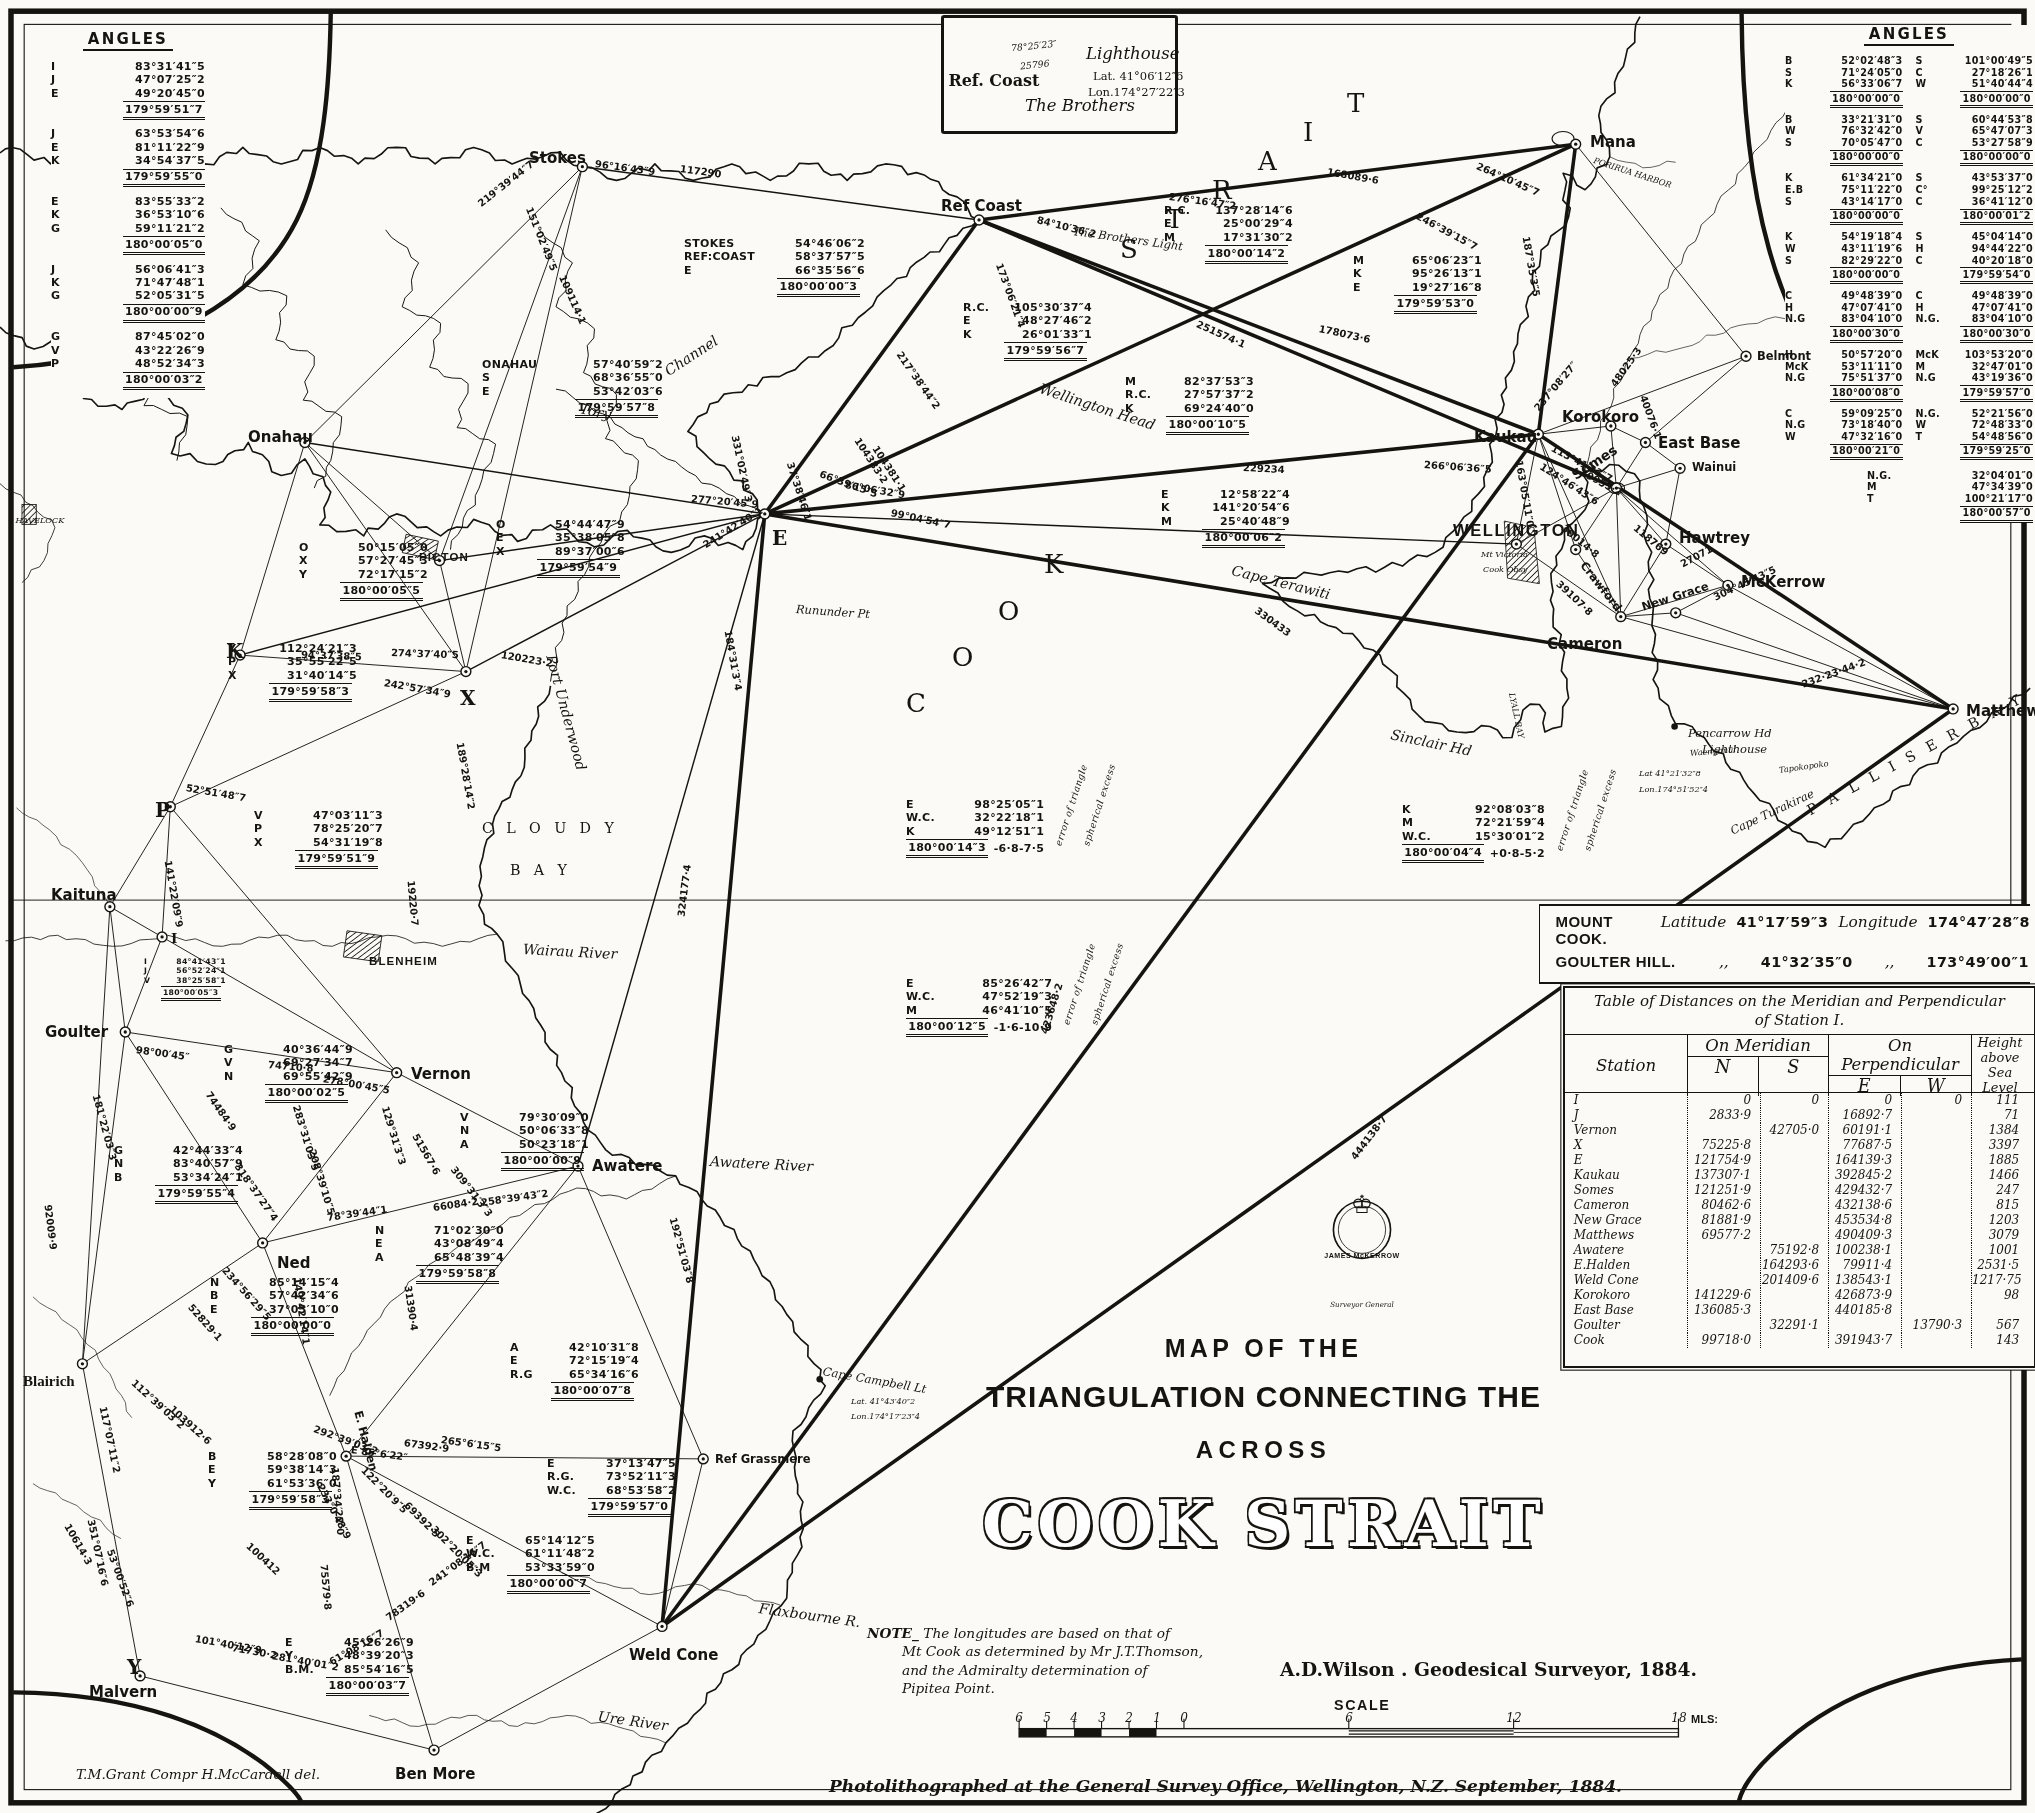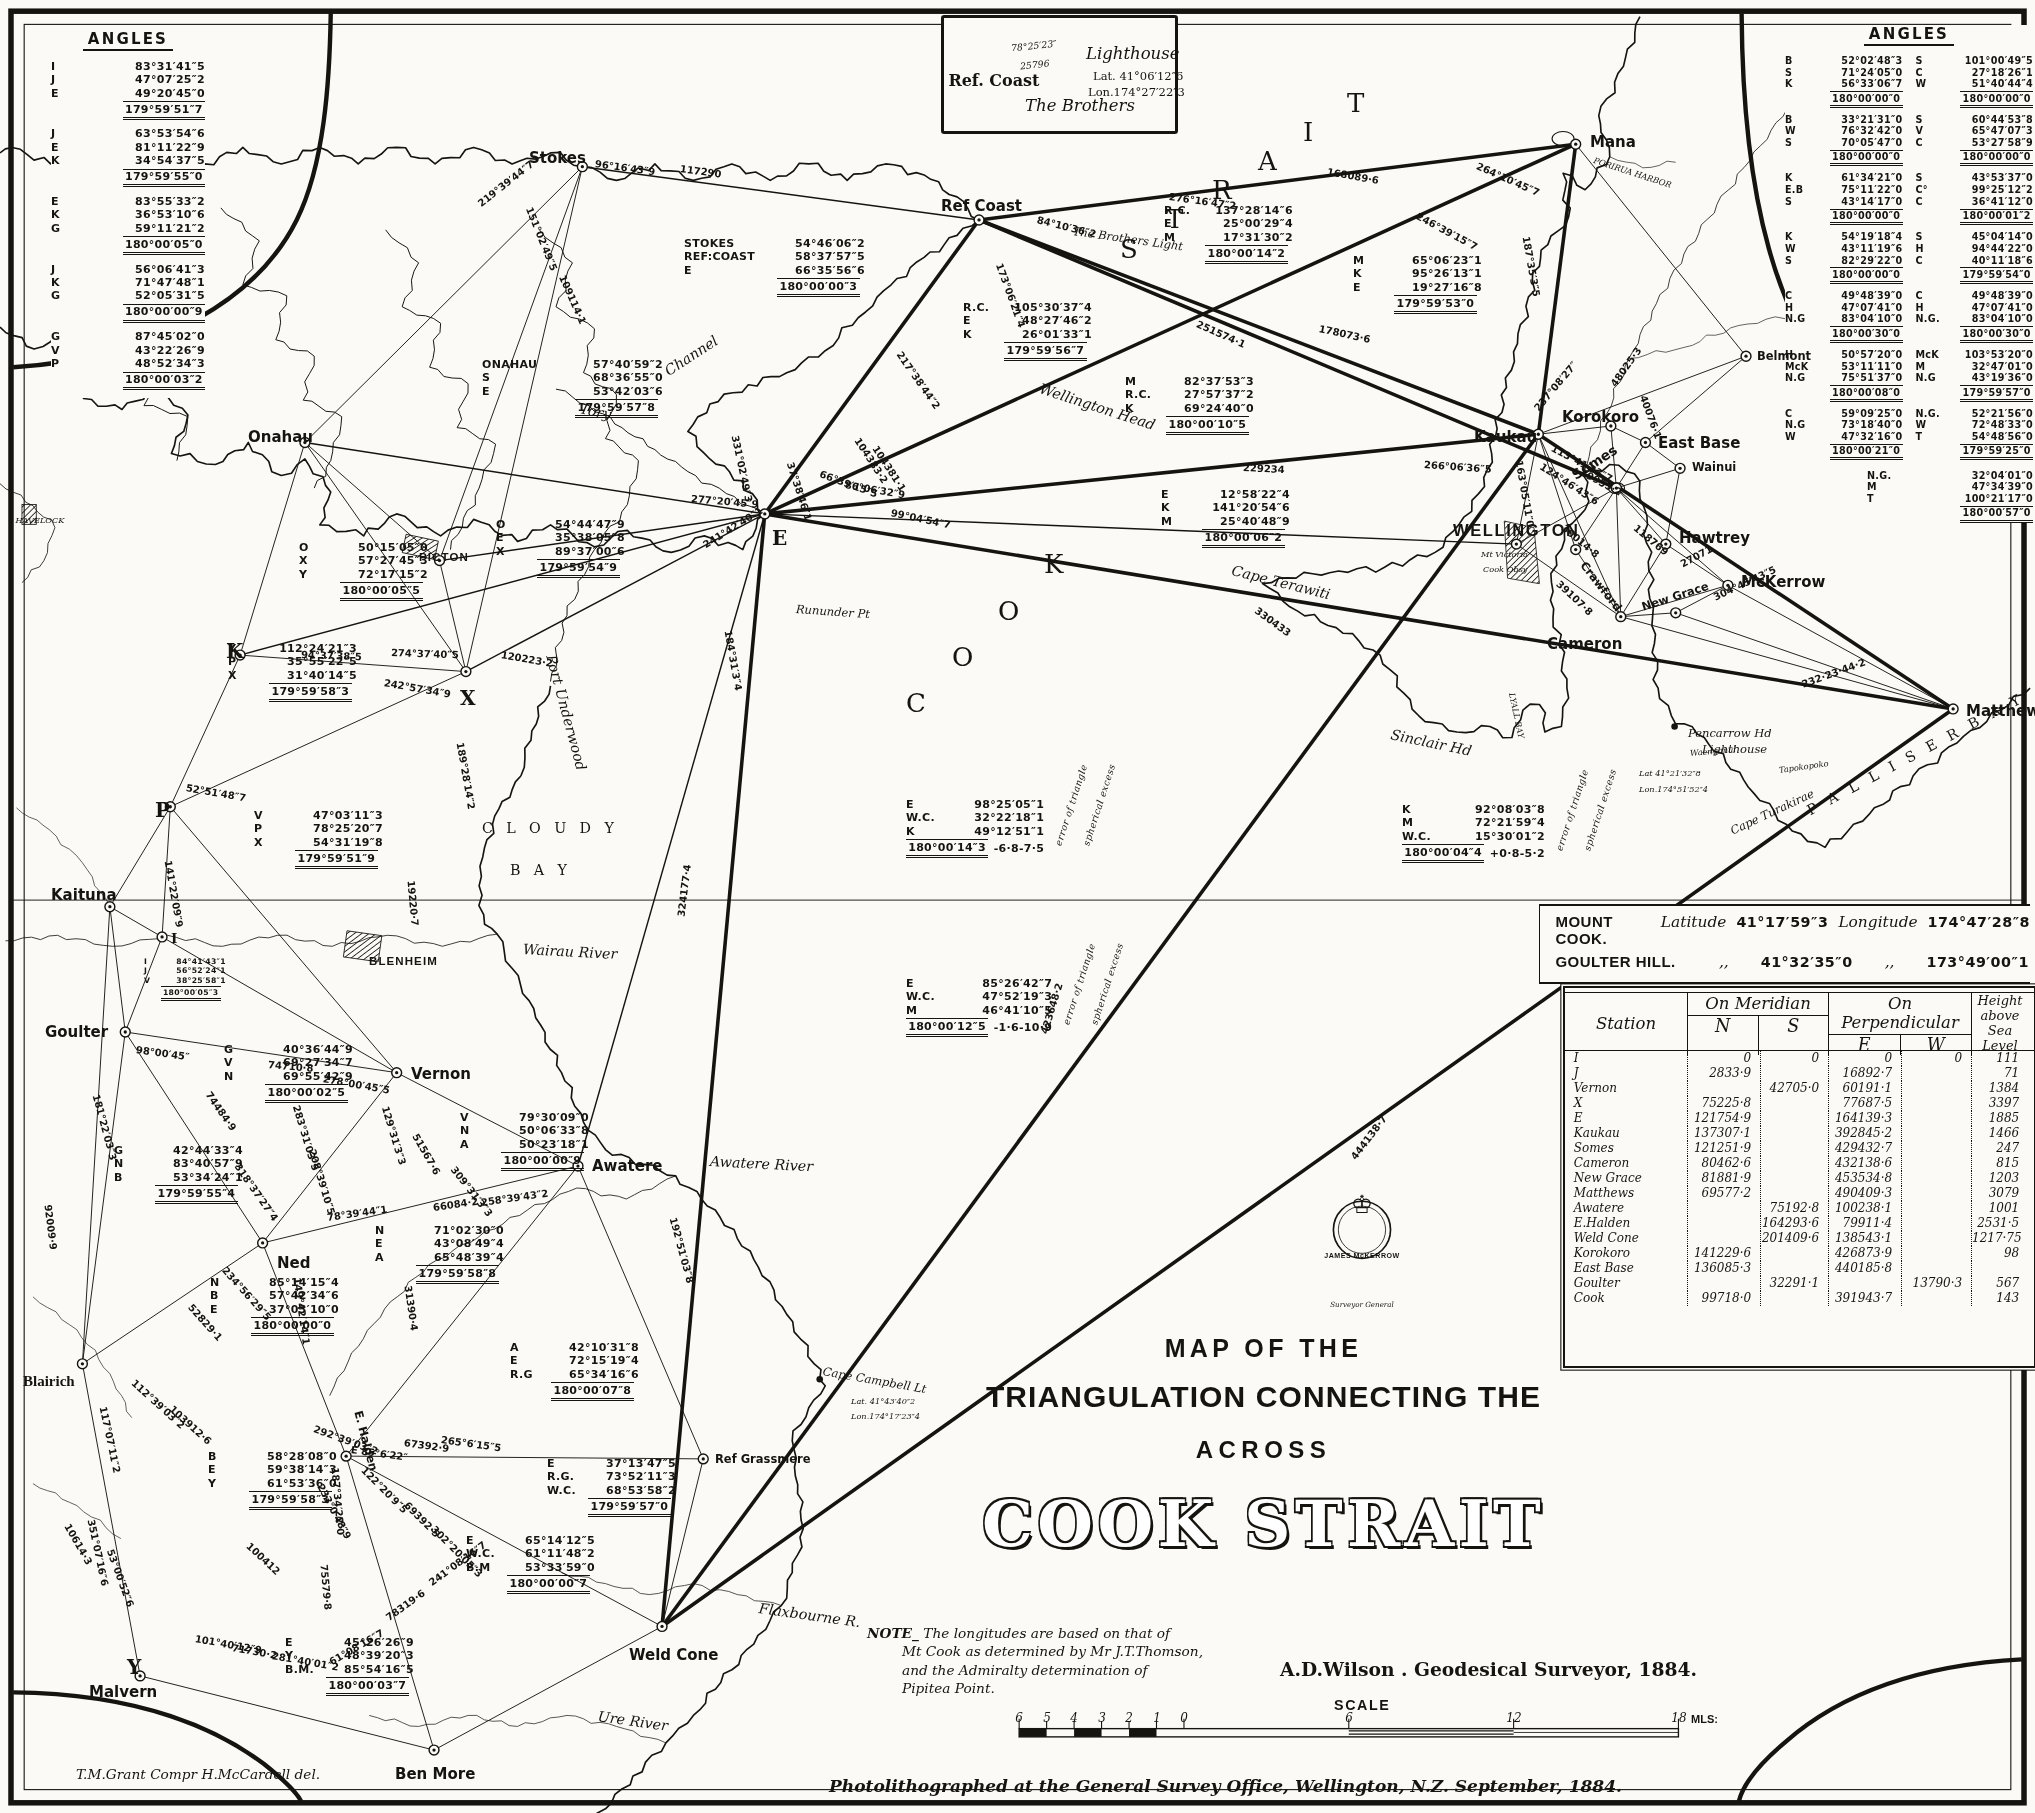--- a/index.html
+++ b/index.html
@@ -748,21 +748,21 @@
               <div class="ab-row">
                 <span class="ab-l">S</span>
                 <span class="ab-v">45°04′14″0</span>
               </div>
               <div class="ab-row">
                 <span class="ab-l">H</span>
                 <span class="ab-v">94°44′22″0</span>
               </div>
               <div class="ab-row">
                 <span class="ab-l">C</span>
-                <span class="ab-v">40°11′18″6</span>
+                <span class="ab-v">40°20′18″0</span>
               </div>
             </div>
             <div class="ab-sumrow">
               <span class="ab-sum">179°59′54″0</span>
             </div>
           </div>
           <div class="ab">
             <div class="ab-rows">
               <div class="ab-row">
                 <span class="ab-l">C</span>
@@ -1599,20 +1599,24 @@
     <div class="mc-row">
       <span class="mc-name">GOULTER HILL.</span>
       <span class="mc-lab" style="padding-left:16.5px">,,</span>
       <span class="mc-val" style="padding-left:22px">41°32′35″0</span>
       <span class="mc-lab" style="padding-left:22px">,,</span>
       <span class="mc-val" style="padding-left:22px">173°49′00″1</span>
     </div>
   </div>
 
   <div id="gt-box">
+    <div class="gt-title">
+      <div>Table of Distances on the Meridian and Perpendicular</div>
+      <div>of Station I.</div>
+    </div>
     <div class="gt-grid">
       <div class="gt-hrow" style="height:57px">
         <div class="gt-cell gt-station-h">Station</div>
         <div class="gt-cell gt-group">
           <div class="gt-group-t">On Meridian</div>
           <div class="gt-subs">
               <span>N</span>
               <span>S</span>
             </div>
         </div>

